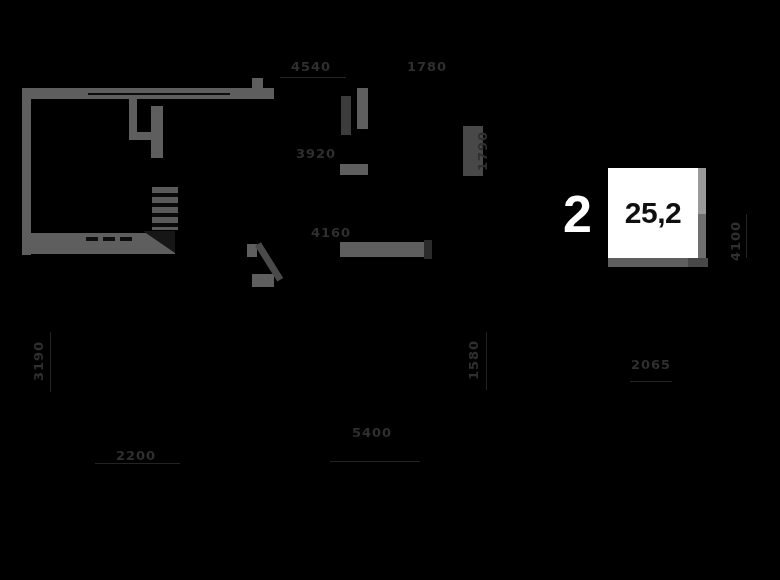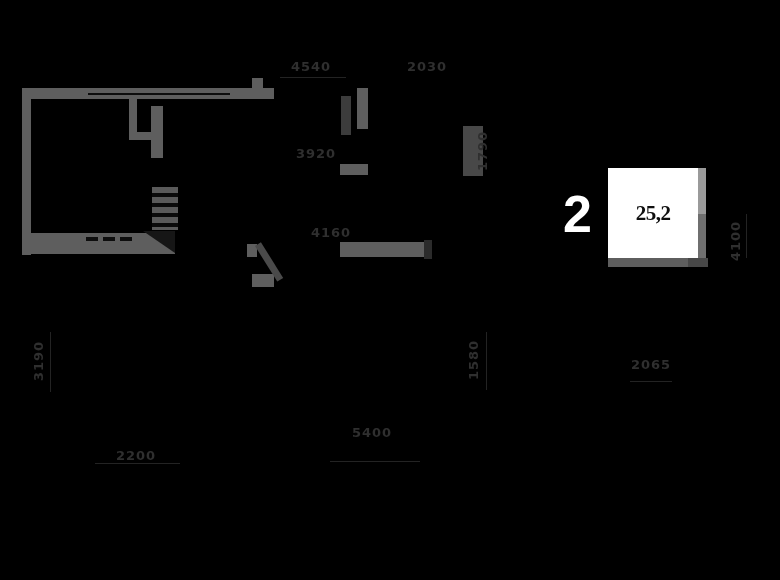--- a/index.html
+++ b/index.html
@@ -39,22 +39,22 @@
   .rooms{
     position:absolute;left:3px;top:24px;color:#fff;font-size:52px;line-height:1;
     font-weight:800;font-family:"Liberation Sans", sans-serif;
   }
   .area-box{
     position:absolute;left:48px;top:4px;width:90px;height:90px;background:#fff;
     display:flex;flex-direction:column;
   }
   .area-row{
     flex:1;display:flex;align-items:center;justify-content:center;
-    color:#0f0f0f;font-size:21px;font-weight:800;letter-spacing:-0.5px;
-    font-family:Liberation Serif, serif;
+    color:#0f0f0f;font-size:30px;font-weight:800;letter-spacing:-0.5px;
+    font-family:Liberation Sans, sans-serif;
   }
   .area-row+.area-row{border-top:2px solid #101010;}
 </style>
 </head>
 <body>
 
 <div class="stage">
 
   <div class="wall" style="left:22px;top:88px;width:252px;height:11px"></div>
   <div class="wall" style="left:252px;top:78px;width:11px;height:21px"></div>
@@ -92,21 +92,21 @@
 
   <div class="dimline" style="left:280px;top:77px;width:66px;height:1px"></div>
   <div class="dimline" style="left:95px;top:463px;width:85px;height:1px"></div>
   <div class="dimline" style="left:330px;top:461px;width:90px;height:1px"></div>
   <div class="dimline" style="left:630px;top:381px;width:42px;height:1px"></div>
   <div class="dimline" style="left:50px;top:332px;width:1px;height:60px"></div>
   <div class="dimline" style="left:486px;top:332px;width:1px;height:58px"></div>
   <div class="dimline" style="left:746px;top:214px;width:1px;height:44px"></div>
 
   <span class="dim" style="left:311px;top:66px">4540</span>
-  <span class="dim" style="left:427px;top:66px">2030</span>
+  <span class="dim" style="left:427px;top:66px">1780</span>
   <span class="dim" style="left:316px;top:153px">3920</span>
   <span class="dim" style="left:331px;top:232px">4160</span>
   <span class="dim" style="left:136px;top:455px">2200</span>
   <span class="dim" style="left:372px;top:432px">5400</span>
   <span class="dim" style="left:651px;top:364px">2065</span>
   <span class="dim vert" style="left:38px;top:361px">3190</span>
   <span class="dim vert" style="left:482px;top:151px">1790</span>
   <span class="dim vert" style="left:473px;top:360px">1580</span>
   <span class="dim vert" style="left:735px;top:241px">4100</span>
 

